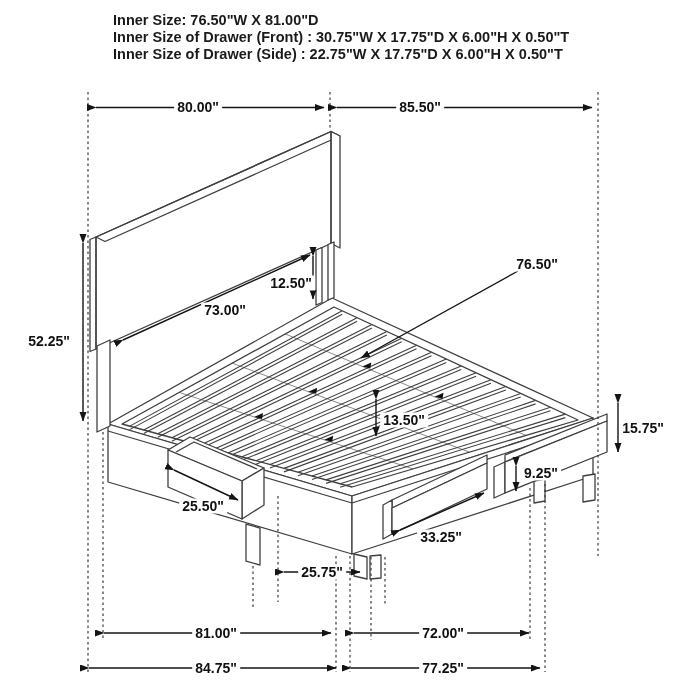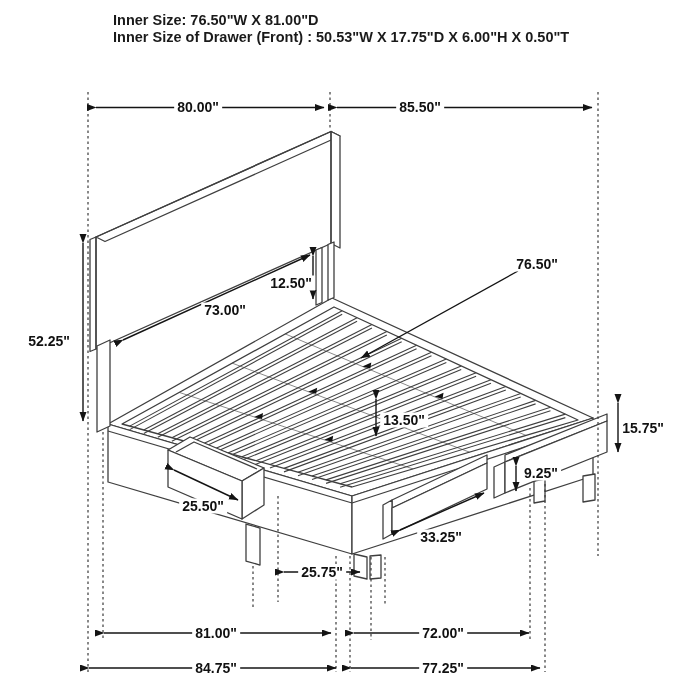--- a/index.html
+++ b/index.html
@@ -15,21 +15,22 @@
   .dash{stroke:#3a3a3a;stroke-width:1.2;stroke-dasharray:2.5 3;fill:none;}
   .dl{stroke:#141414;stroke-width:1.4;fill:none;}
 </style>
 </head>
 <body>
 
 <div id="stage">
 
   <div class="titleblock">
     <div>Inner Size: 76.50"W X 81.00"D</div>
-    <div>Inner Size of Drawer (Front) : 50.53"W X 17.75"D X 6.00"H X 0.50"T</div>
+    <div>Inner Size of Drawer (Front) : 30.75"W X 17.75"D X 6.00"H X 0.50"T</div>
+    <div>Inner Size of Drawer (Side) : 22.75"W X 17.75"D X 6.00"H X 0.50"T</div>
   </div>
 
   <svg width="700" height="700" viewBox="0 0 700 700">
     <defs>
       <marker id="ah" markerUnits="userSpaceOnUse" markerWidth="10" markerHeight="8" refX="9" refY="3.5" orient="auto">
         <path d="M0,0 L9.5,3.5 L0,7 Z" fill="#141414"></path>
       </marker>
       <pattern id="tuft" width="26" height="27" patternUnits="userSpaceOnUse" patternTransform="skewY(-24.2)">
         <rect width="26" height="27" fill="#ffffff"></rect>
         <path d="M0,13.5 L13,0 L26,13.5 M0,13.5 L13,27 L26,13.5" stroke="#5a5a5a" stroke-width="1" fill="none"></path>

